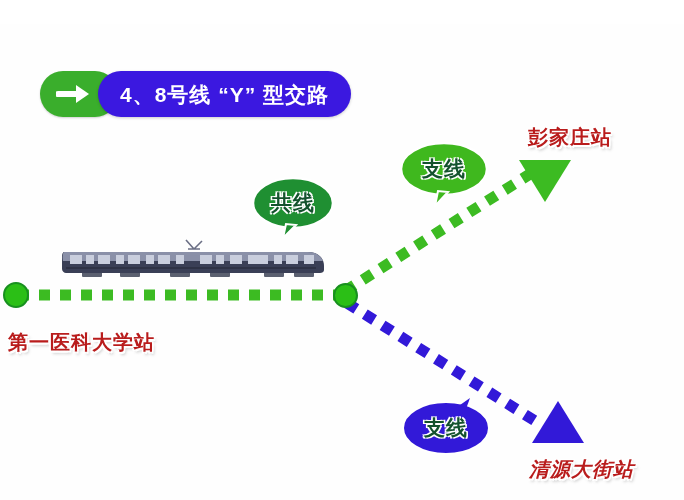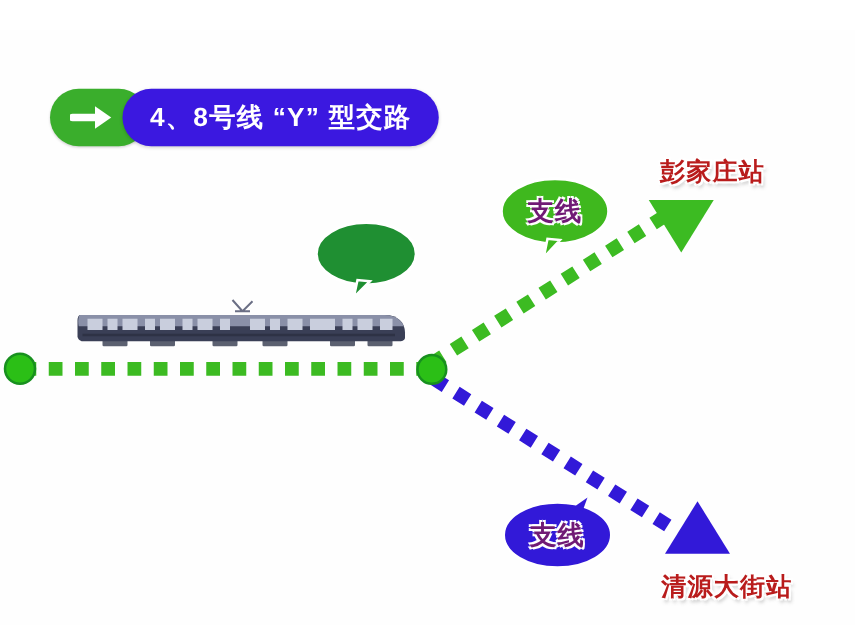--- a/index.html
+++ b/index.html
@@ -130,21 +130,21 @@
     position: absolute;
     left: 0;
     top: 0;
     width: 100%;
     height: 100%;
     display: flex;
     align-items: center;
     justify-content: center;
     font-size: 21px;
     font-weight: 700;
-    color: #701a75;
+    color: #14532d;
     letter-spacing: 1px;
     text-shadow:
       -1.4px -1.4px 0 #ffffff,
        1.4px -1.4px 0 #ffffff,
       -1.4px  1.4px 0 #ffffff,
        1.4px  1.4px 0 #ffffff;
     pointer-events: none;
   }
 
   
@@ -219,20 +219,23 @@
     </g>
 
     <rect x="8" y="31" width="250" height="2" fill="#262a3b" opacity=".6"></rect>
   </svg>
 
   <div class="bubble" style="left:250px; top:151px; width:86px; height:64px;">
     <svg viewBox="0 0 86 64" width="86" height="64" aria-hidden="true">
       <ellipse cx="43" cy="28" rx="40" ry="25" fill="#1f8f32" stroke="#ffffff" stroke-width="2.5"></ellipse>
       <path d="M36 49 L33 63 L46 50 Z" fill="#1f8f32" stroke="#ffffff" stroke-width="2"></path>
     </svg>
+    <div class="bubble-text" style="height:56px;">
+      <span>共线</span>
+    </div>
   </div>
 
   <div class="bubble" style="left:398px; top:117px; width:92px; height:66px;">
     <svg viewBox="0 0 92 66" width="92" height="66" aria-hidden="true">
       <ellipse cx="46" cy="28" rx="43" ry="26" fill="#3fb81e" stroke="#ffffff" stroke-width="2.5"></ellipse>
       <path d="M40 50 L37 65 L50 51 Z" fill="#3fb81e" stroke="#ffffff" stroke-width="2"></path>
     </svg>
     <div class="bubble-text" style="height:56px;">
       <span>支线</span>
     </div>
@@ -249,19 +252,20 @@
   </div>
 
   <div class="node-dot green" style="left:3px; top:258px; width:26px; height:26px;"></div>
 
   <div class="node-dot green" style="left:333px; top:259px; width:25px; height:25px;"></div>
 
   <div class="tri down-green" style="left:519px; top:136px;"></div>
 
   <div class="tri up-blue" style="left:532px; top:377px;"></div>
 
+  <div class="station-label" style="left:8px; top:305px;">第一医科大学站</div>
 
 
   <div class="station-label" style="left:528px; top:100px;">彭家庄站</div>
 
-  <div class="station-label" style="left:529px; top:432px;">清源大街站</div>
+  <div class="station-label" style="left:529px; top:432px;font-style:italic;">清源大街站</div>
 
 </div>
 
 </body></html>

